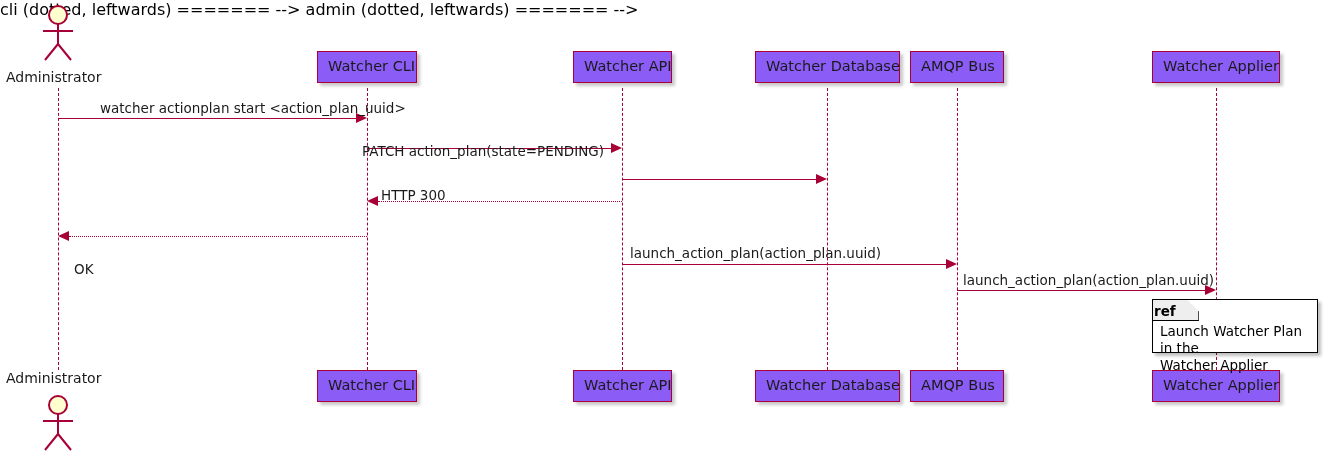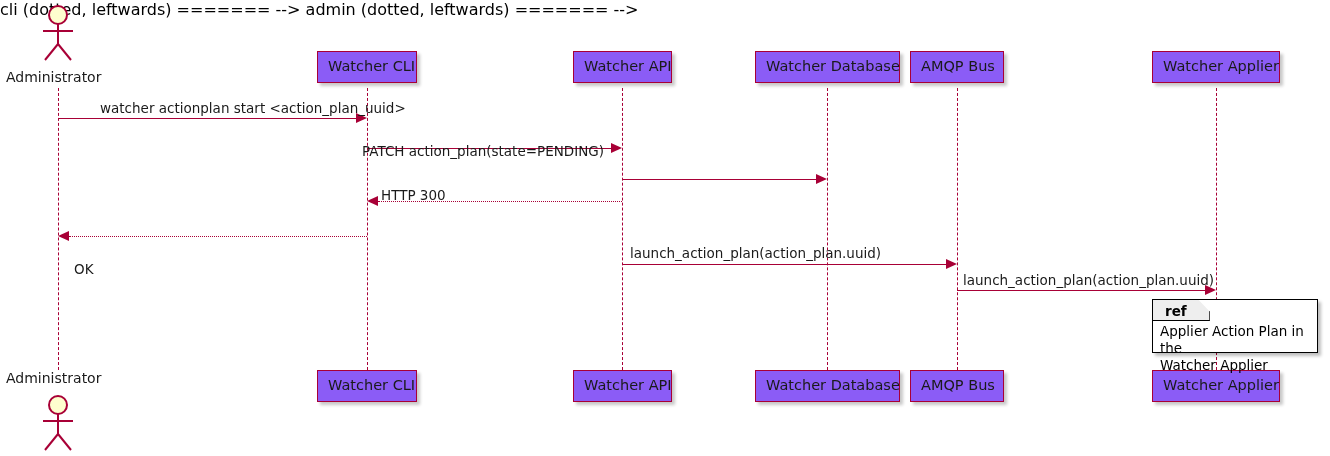--- a/index.html
+++ b/index.html
@@ -97,21 +97,21 @@
     position: absolute;
     left: 0;
     top: 0;
     height: 21px;
     background: #EEEEEE;
     border-right: 1.5px solid #000000;
     border-bottom: 1.5px solid #000000;
     font-weight: bold;
     font-size: 13.5px;
     color: #000000;
-    padding: 3px 22px 0 12px;
+    padding: 3px 22px 0 1px;
     box-sizing: border-box;
     clip-path: polygon(0 0, calc(100% - 11px) 0, 100% 55%, 100% 100%, 0 100%);
   }
   .ref-body {
     position: absolute;
     left: 7px;
     top: 23px;
     font-size: 13.5px;
     color: #000000;
     line-height: 1.25;
@@ -215,18 +215,18 @@
 
   
   <div class="msg-line" style="left:957px; top:290px; width:248px;"></div>
   <div class="arrow-head right" style="left:1205px; top:285px;"></div>
   <div class="msg-label" style="left:963px; top:274px;">launch_action_plan(action_plan.uuid)</div>
 
   
   <div class="ref-box" style="left:1152px; top:299px; width:166px; height:54px;">
     <div class="ref-tab">ref</div>
     <div class="ref-body">
-      <div>Applier Action Plan in the</div>
+      <div>Launch Watcher Plan in the</div>
       <div>Watcher Applier</div>
     </div>
   </div>
 
 </div>
 
 </body></html>

